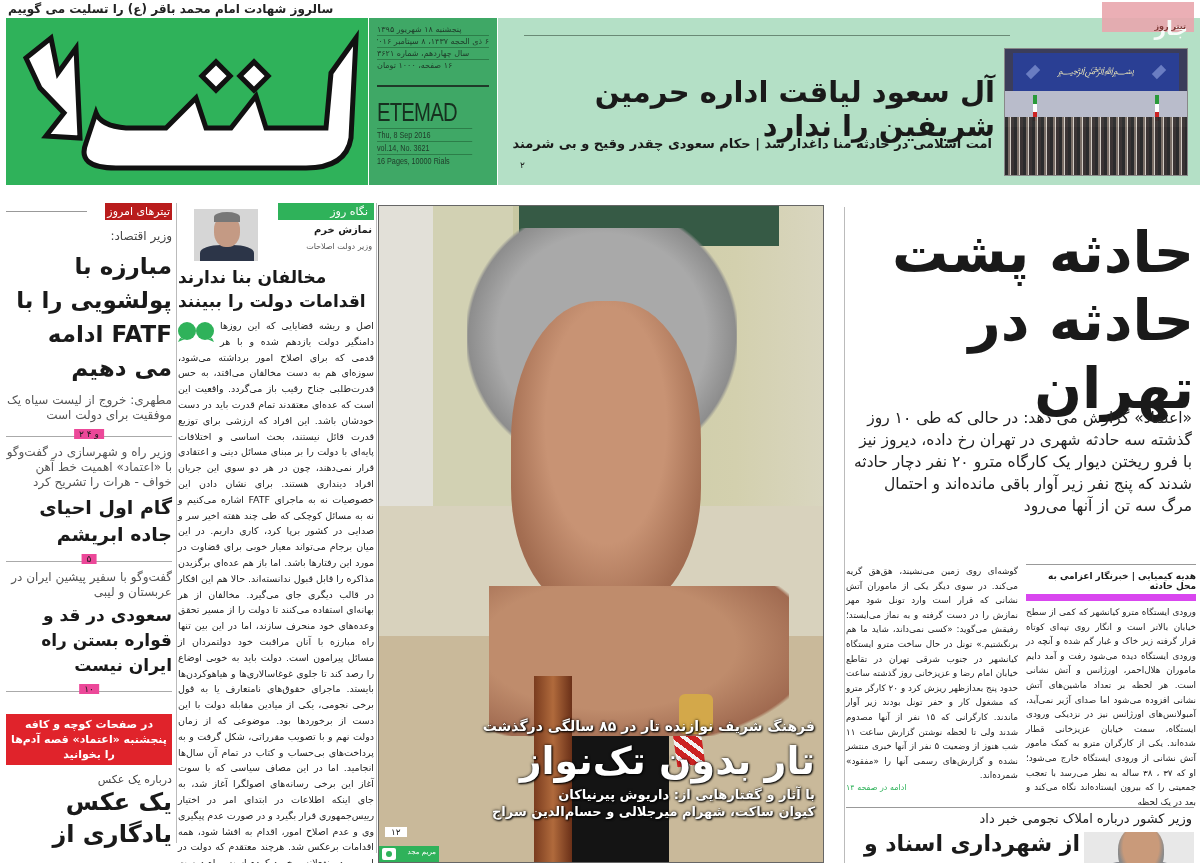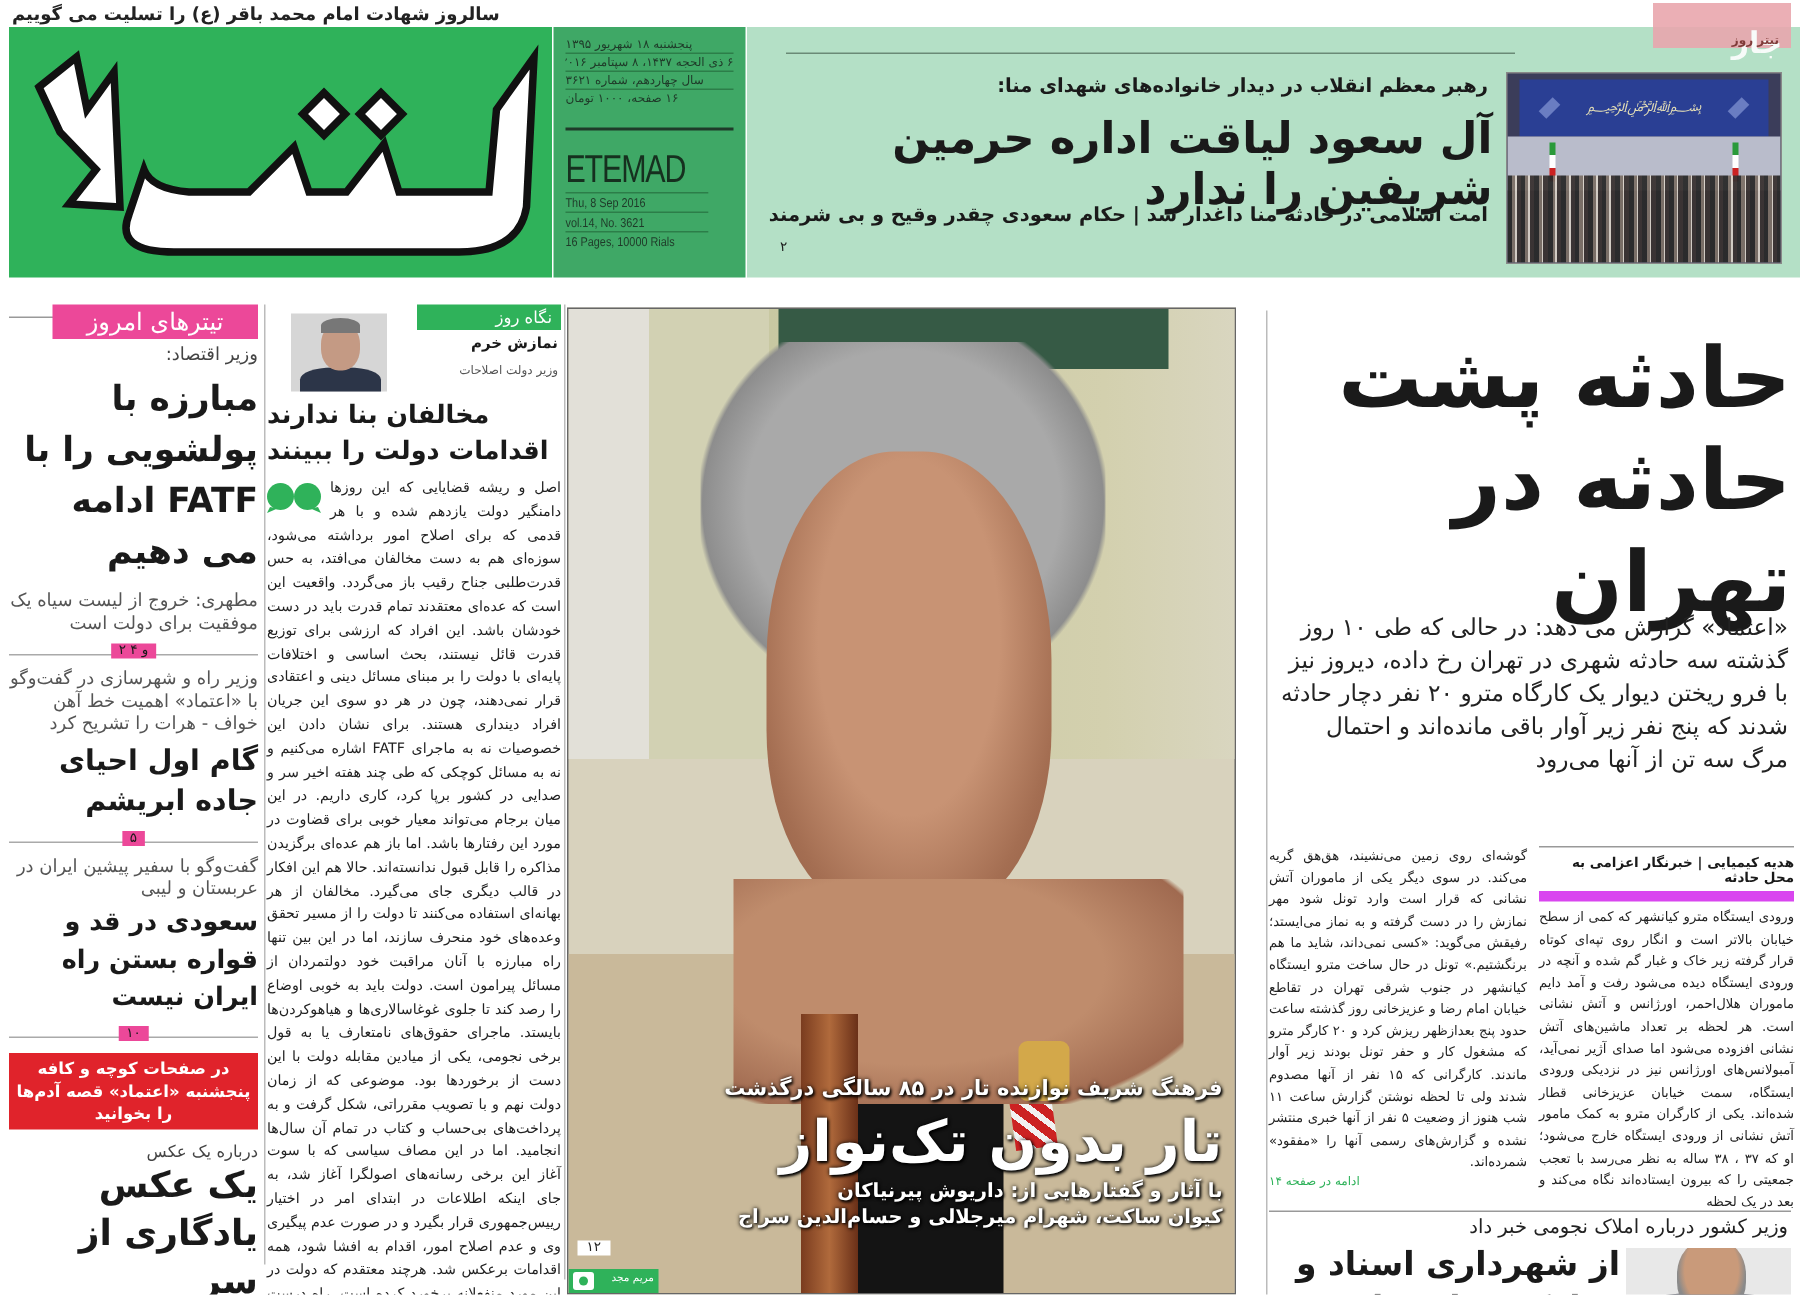--- a/index.html
+++ b/index.html
@@ -31,31 +31,31 @@
   .photo .banner .orn { position: absolute; top: 8px; width: 12px; height: 22px; background: #6a7dc2; transform: rotate(45deg) scale(0.6); }
   .photo .wall { position: absolute; left: 0; right: 0; top: 42px; height: 36px; background: #b9bccb; }
   .photo .crowd { position: absolute; left: 0; right: 0; top: 68px; bottom: 0; background: repeating-linear-gradient(90deg, #2a2a2a 0 3px, #7d7168 3px 5px, #d9d2c9 5px 6px, #3a3332 6px 9px); opacity: 0.95; }
   .photo .flag { position: absolute; top: 46px; width: 4px; height: 26px; background: linear-gradient(#2a9a3a 33%, #fff 33% 66%, #c22 66%); }
   .watermark { position: absolute; right: 6px; top: 2px; width: 92px; height: 30px; background: #e9a7ae; opacity: 0.9; }
   .watermark .wm-text { position: absolute; right: 8px; top: 20px; font-size: 8px; color: #7b2a2a; font-weight: bold; direction: rtl; }
   .watermark .wm-logo { position: absolute; right: 6px; top: 14px; font-size: 20px; color: #fff; font-weight: bold; letter-spacing: 3px; }
 
   
   .left-col { position: absolute; left: 6px; top: 203px; width: 166px; height: 660px; }
-  .sec-tag { display: inline-block; background: #ec4899; color: #fff; font-size: 16px; padding: 2px 23px; direction: rtl; }
+  .sec-tag { display: inline-block; background: #b91c1c; color: #fff; font-size: 11px; padding: 2px 2px; direction: rtl; }
   .sec-head { position: relative; height: 18px; }
   .sec-head .line { position: absolute; left: 0; right: 85px; top: 8px; height: 1px; background: #999; }
   .sec-head .sec-tag { position: absolute; right: 0; top: 0; }
   .lc-kicker { font-size: 11px; color: #444; direction: rtl; text-align: right; margin-top: 6px; }
   .lc-big { font-size: 22px; font-weight: bold; direction: rtl; text-align: right; line-height: 31px; }
   .lc-sub { font-size: 12px; color: #555; direction: rtl; text-align: right; line-height: 15px; }
   .divnum { position: relative; height: 14px; margin: 6px 0 2px 0; }
   .divnum .l1 { position: absolute; left: 0; right: 0; top: 7px; height: 1px; background: #aaa; }
   .divnum span { position: absolute; left: 50%; transform: translateX(-50%); top: 0; font-size: 9px; background: #ec4899; padding: 0 5px; }
-  .red-box { background: #e0232b; color: #fff; font-size: 11px; font-weight: bold; direction: rtl; text-align: center; padding: 3px 4px; line-height: 15px; margin-top: 4px; }
+  .red-box { background: #e0232b; color: #fff; font-size: 11px; font-weight: bold; direction: rtl; text-align: center; padding: 3px 4px; line-height: 15px; margin-top: 16px; }
   .left-col .vrule { position: absolute; right: -5px; top: 0; width: 1px; height: 640px; background: #bbb; }
 
   
   .op-col { position: absolute; left: 178px; top: 203px; width: 196px; height: 660px; }
   .op-head { position: relative; height: 58px; }
   .op-head .tag { position: absolute; right: 0; top: 0; width: 96px; height: 17px; background: #2fb25a; color: #fff; font-size: 11px; direction: rtl; padding-right: 6px; line-height: 17px; }
   .op-head .author { position: absolute; right: 2px; top: 21px; font-size: 10px; font-weight: bold; direction: rtl; }
   .op-head .role { position: absolute; right: 2px; top: 39px; font-size: 8px; color: #555; direction: rtl; }
   .op-head .portrait { position: absolute; left: 16px; top: 6px; width: 64px; height: 52px; background: #d6d6d6; overflow: hidden; }
   .portrait .face { position: absolute; left: 20px; top: 6px; width: 26px; height: 32px; background: #c49a84; border-radius: 45%; }
@@ -131,21 +131,20 @@
   <div class="fa-line" style="border-bottom:none">۱۶ صفحه، ۱۰۰۰ تومان</div>
   <div class="rule"></div>
   <div class="brand">ETEMAD</div>
   <div class="en-line">Thu, 8 Sep 2016</div>
   <div class="en-line">vol.14, No. 3621</div>
   <div class="en-line">16 Pages, 10000 Rials</div>
 </div>
 
 <div class="top-story">
   <div class="rule"></div>
-  <div class="kicker">رهبر معظم انقلاب در دیدار خانواده‌های شهدای منا:</div>
   <div class="headline">آل سعود لیاقت اداره حرمین شریفین را ندارد</div>
   <div class="sub">امت اسلامی در حادثه منا داغدار شد | حکام سعودی چقدر وقیح و بی شرمند</div>
   <div class="pg">۲</div>
   <div class="photo">
     <div class="banner">
       <div class="orn" style="left:14px"></div>
       <div class="cal">﷽</div>
       <div class="orn" style="right:14px"></div>
     </div>
     <div class="wall"></div>

